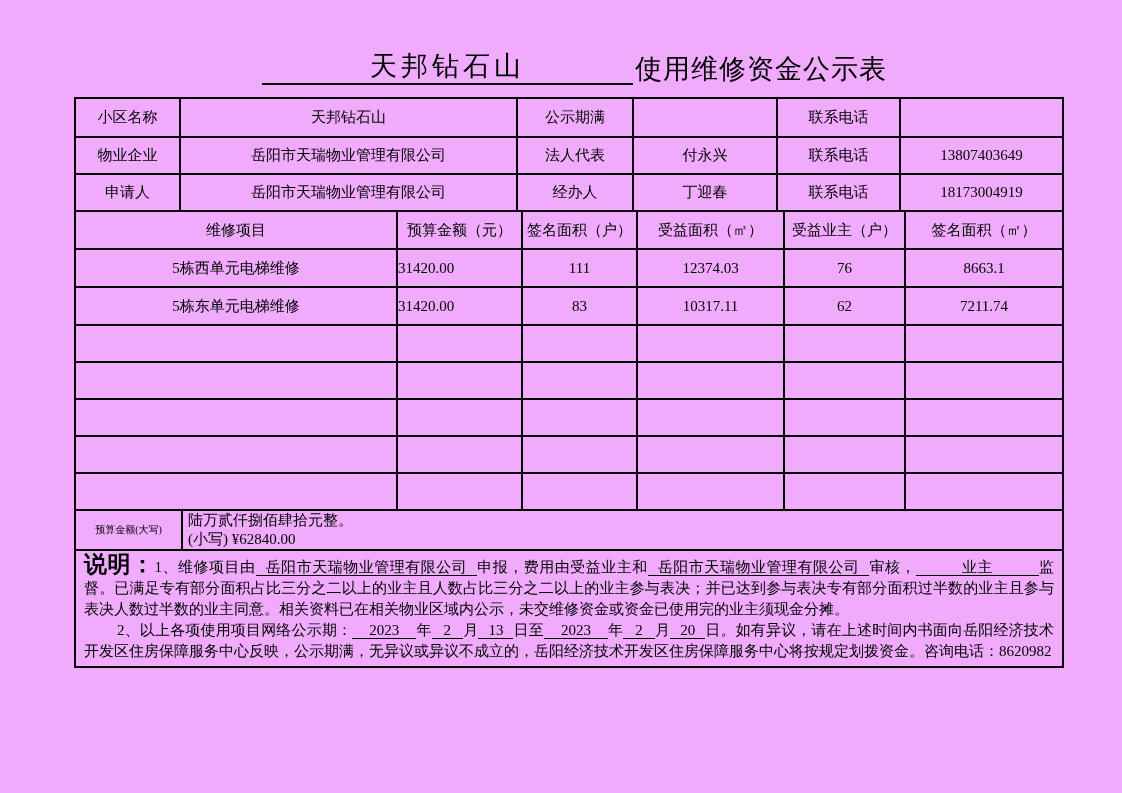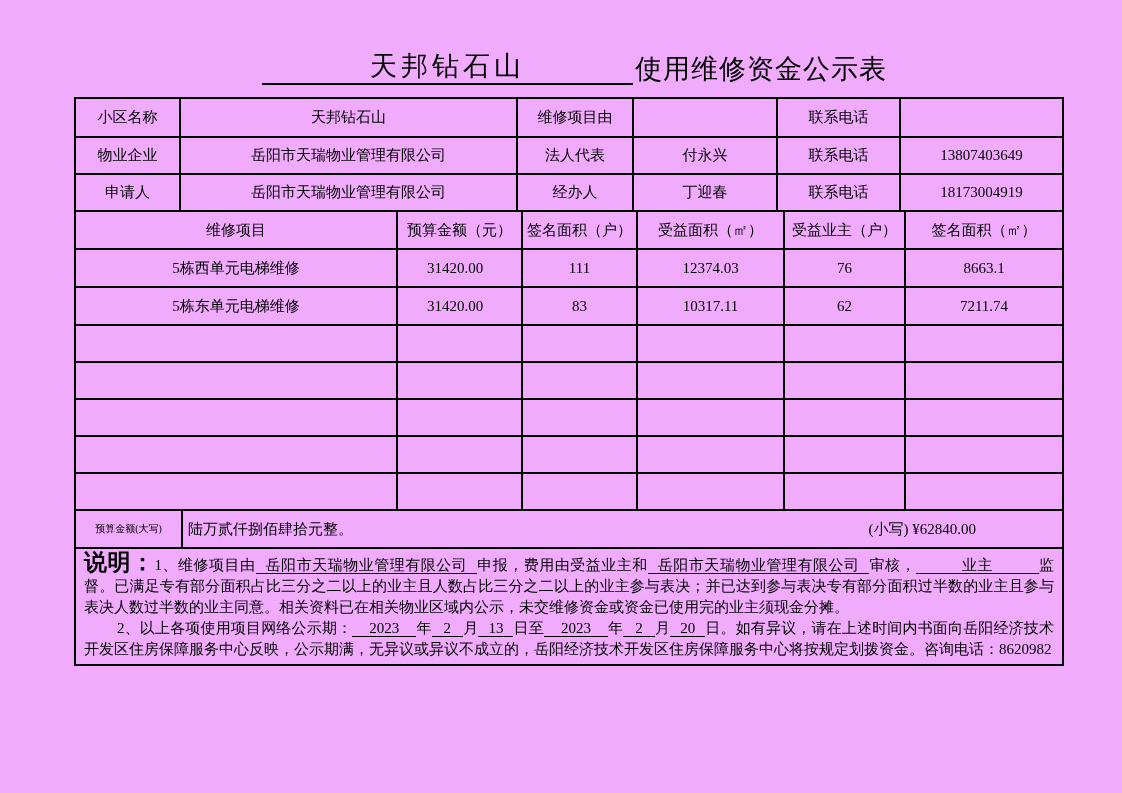--- a/index.html
+++ b/index.html
@@ -32,28 +32,29 @@
   td, th {
     border:2px solid #000;
     font-size:15px; font-weight:normal;
     text-align:center; vertical-align:middle;
     overflow:hidden; white-space:nowrap;
   }
   .t-info tr { height:39px; }
   .t-info tr:nth-child(2), .t-info tr:nth-child(3) { height:37px; }
   .t-items tr { height:38px; }
   .t-items tr.empty { height:37px; }
-  .num-right { text-align:center; padding-right:9px;margin-left:32px; }
+  .num-right { text-align:left; padding-right:9px;margin-left:32px; }
 
   .t-summary tr { height:38px; }
   .sum-label { font-size:10px;text-align:center; }
   .sum-cell { text-align:left; }
   .sum-inner {
     display:flex; justify-content:space-between; align-items:flex-start;
     padding:0 86px 0 5px;
+    flex-direction:column;
   }
 
   
   .t-notes td {
     height:114px; vertical-align:top;
     text-align:justify; white-space:normal;
     padding:3px 8px 4px 8px;
     font-size:15px; line-height:21px;
   }
   .notes-label { font-weight:bold; font-size:23px; }
@@ -83,21 +84,21 @@
           <col style="width:337px">
           <col style="width:116px">
         <col style="width:144px">
           <col style="width:123px">
           <col style="width:163px">
       </colgroup>
       <tbody>
           <tr>
         <td>小区名称</td>
         <td>天邦钻石山</td>
-        <td>维修项目由</td>
+        <td>公示期满</td>
         <td></td>
         <td>联系电话</td>
         <td></td>
       </tr>
       <tr>
         <td>物业企业</td>
         <td>岳阳市天瑞物业管理有限公司</td>
         <td>法人代表</td>
         <td>付永兴</td>
         <td>联系电话</td>

